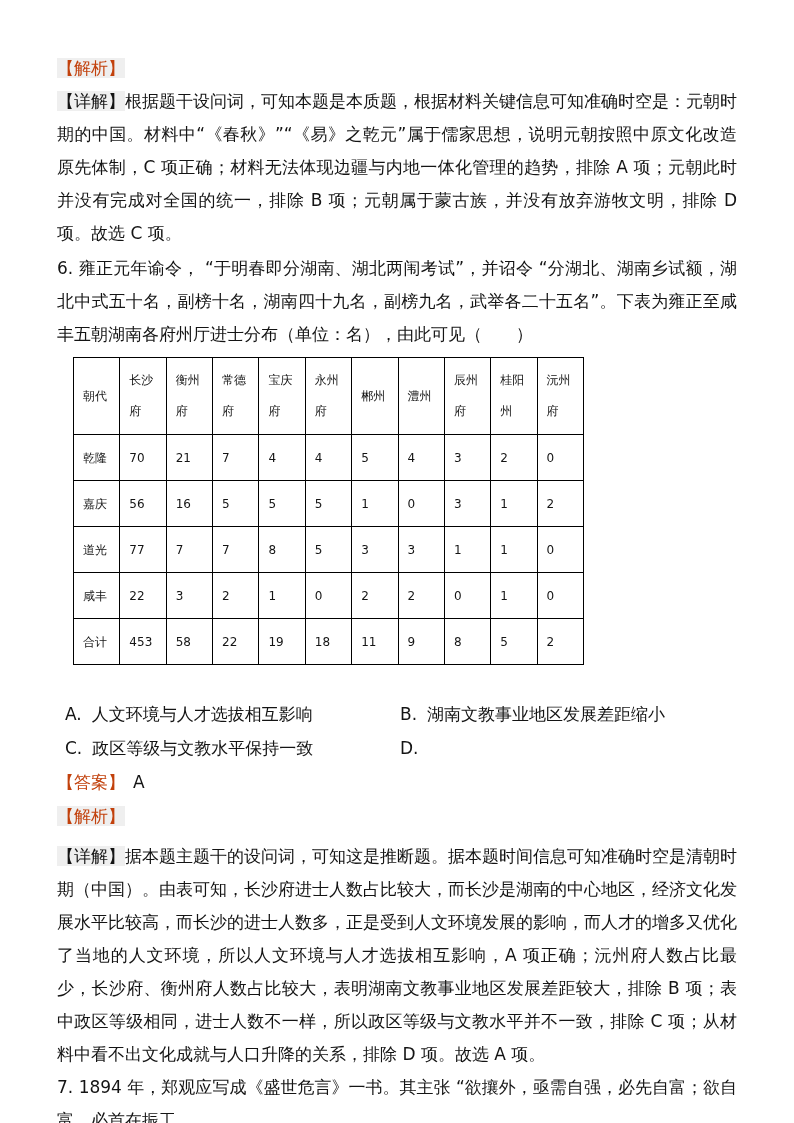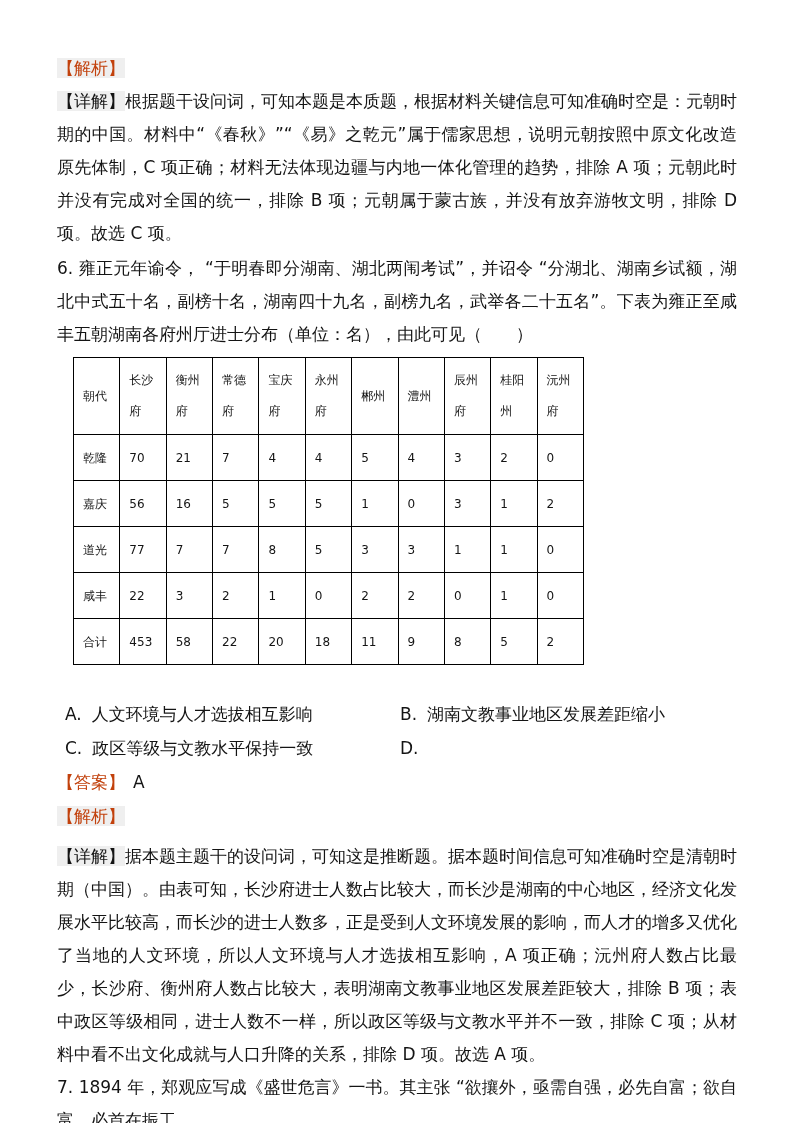--- a/index.html
+++ b/index.html
@@ -135,21 +135,21 @@
           <td>2</td>
           <td>0</td>
           <td>1</td>
           <td>0</td>
         </tr>
         <tr>
           <th>合计</th>
           <td>453</td>
           <td>58</td>
           <td>22</td>
-          <td>20</td>
+          <td>19</td>
           <td>18</td>
           <td>11</td>
           <td>9</td>
           <td>8</td>
           <td>5</td>
           <td>2</td>
         </tr>
       </tbody>
     </table>
 

